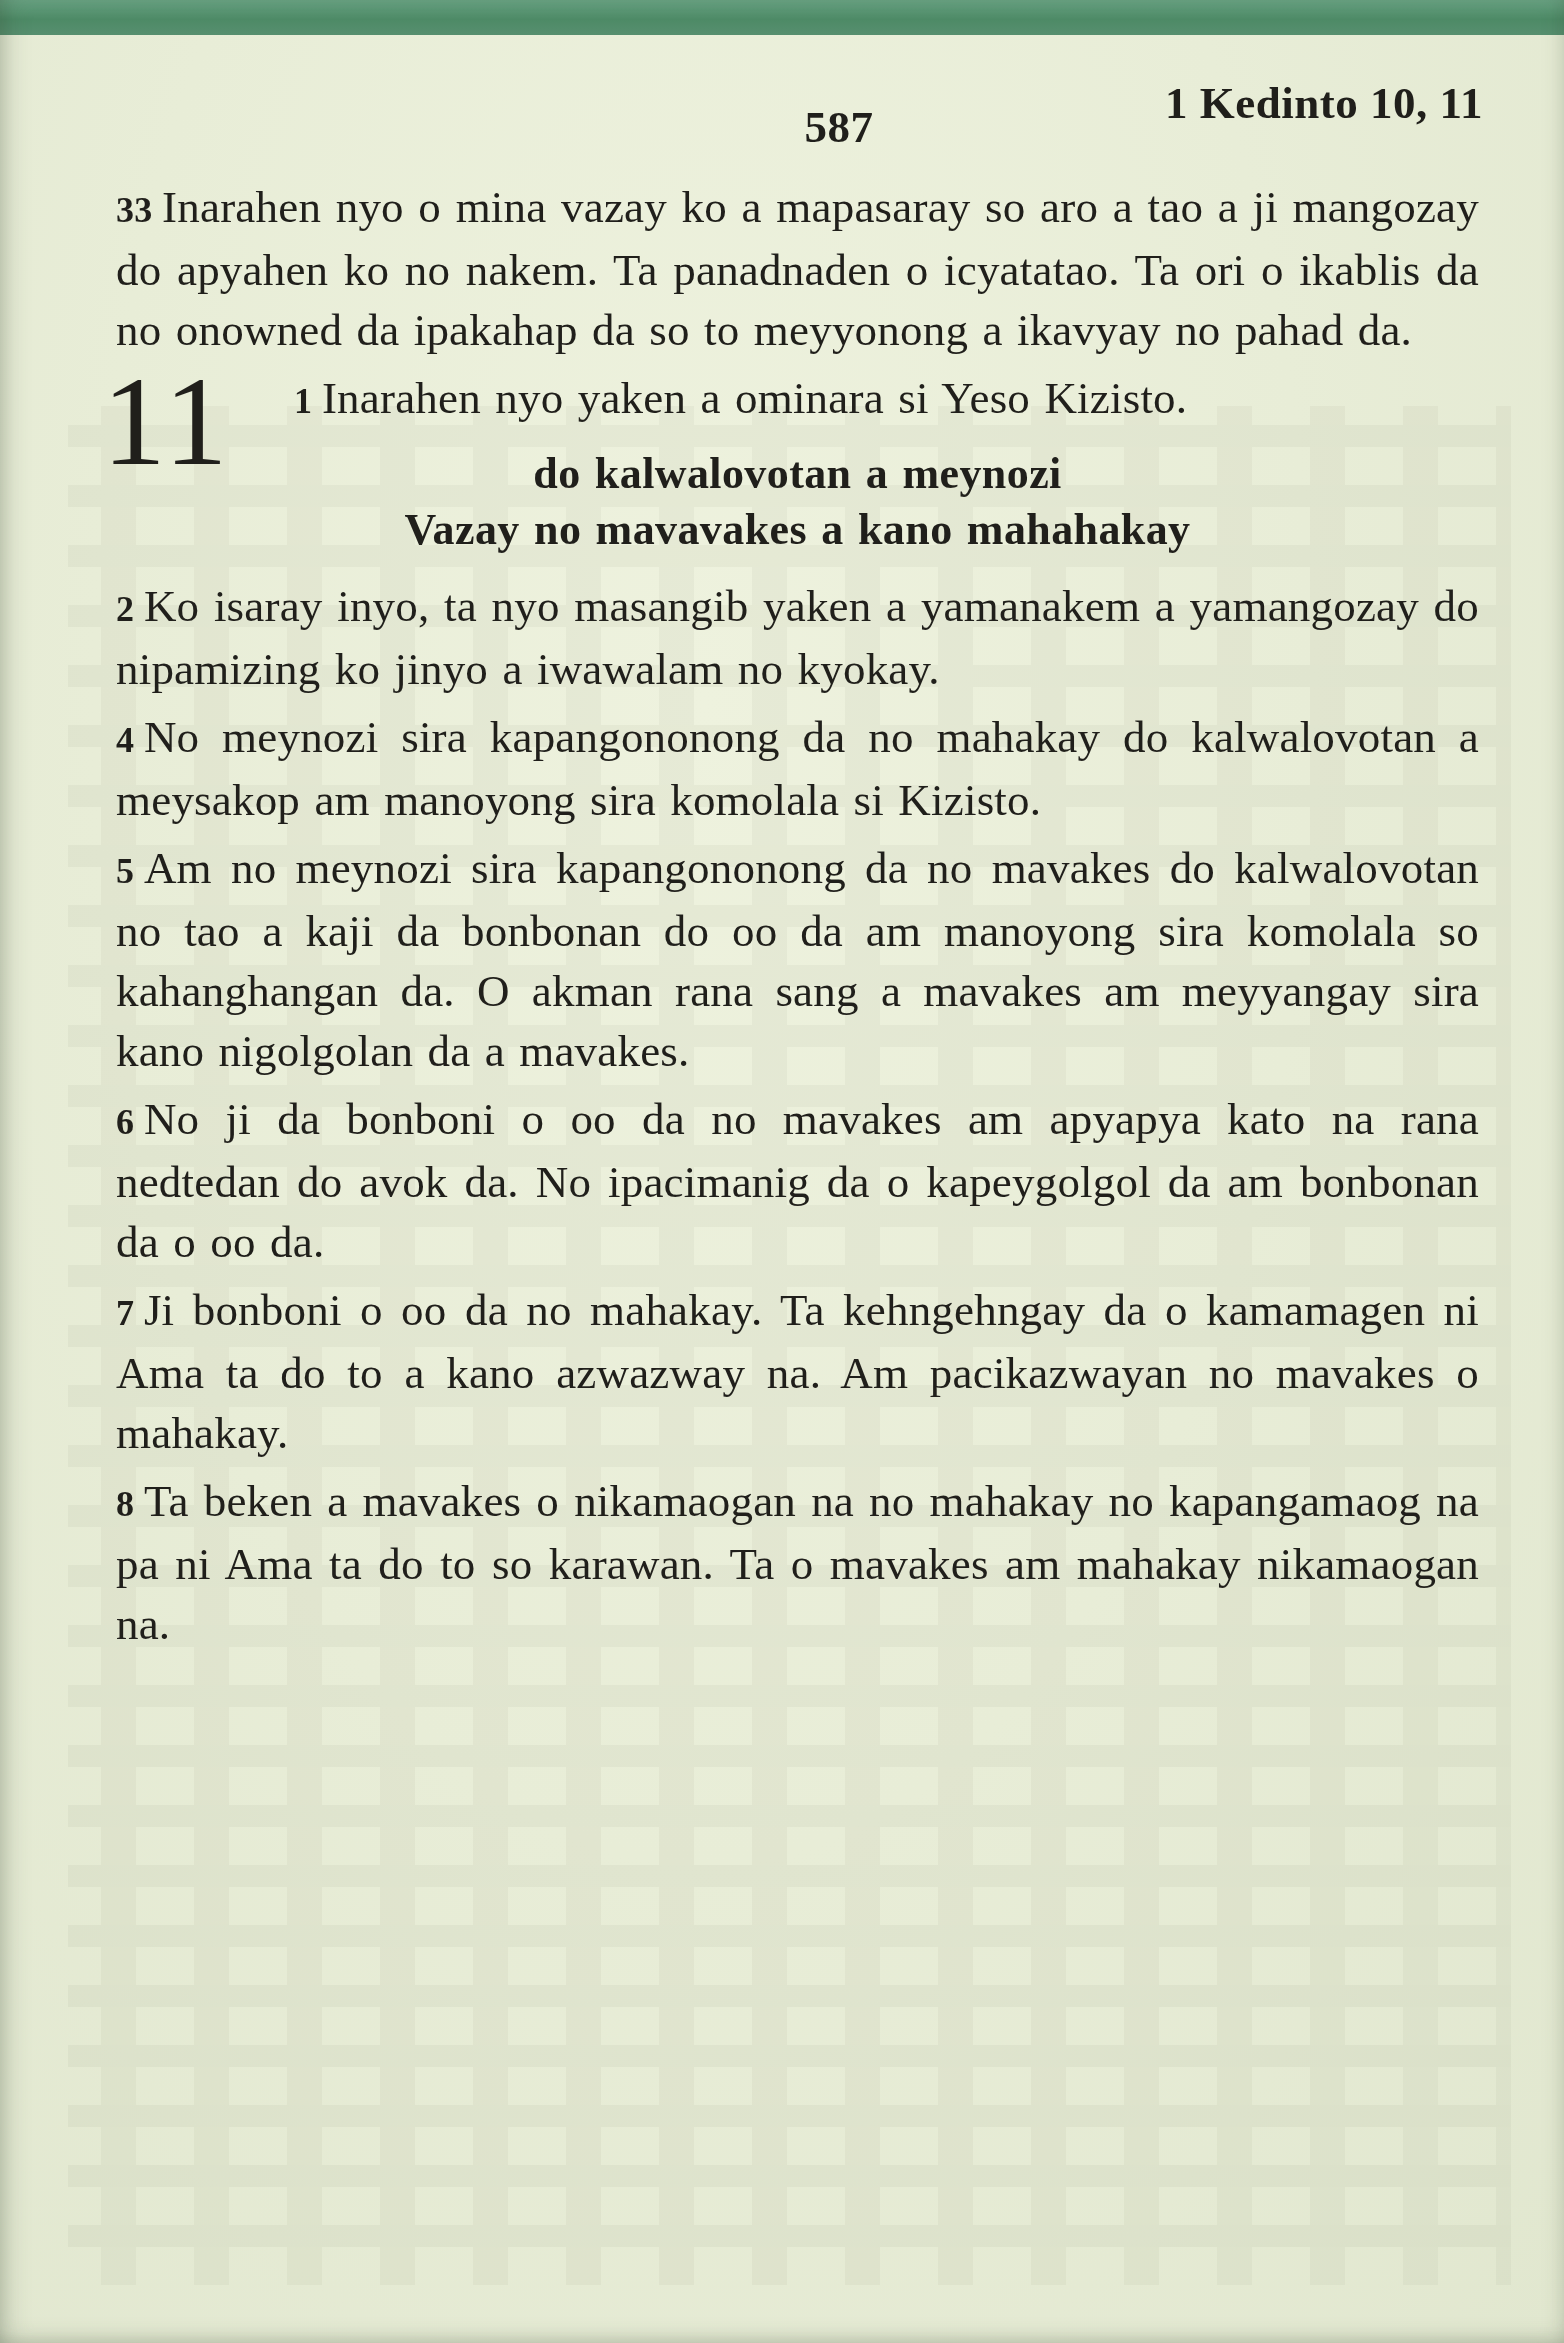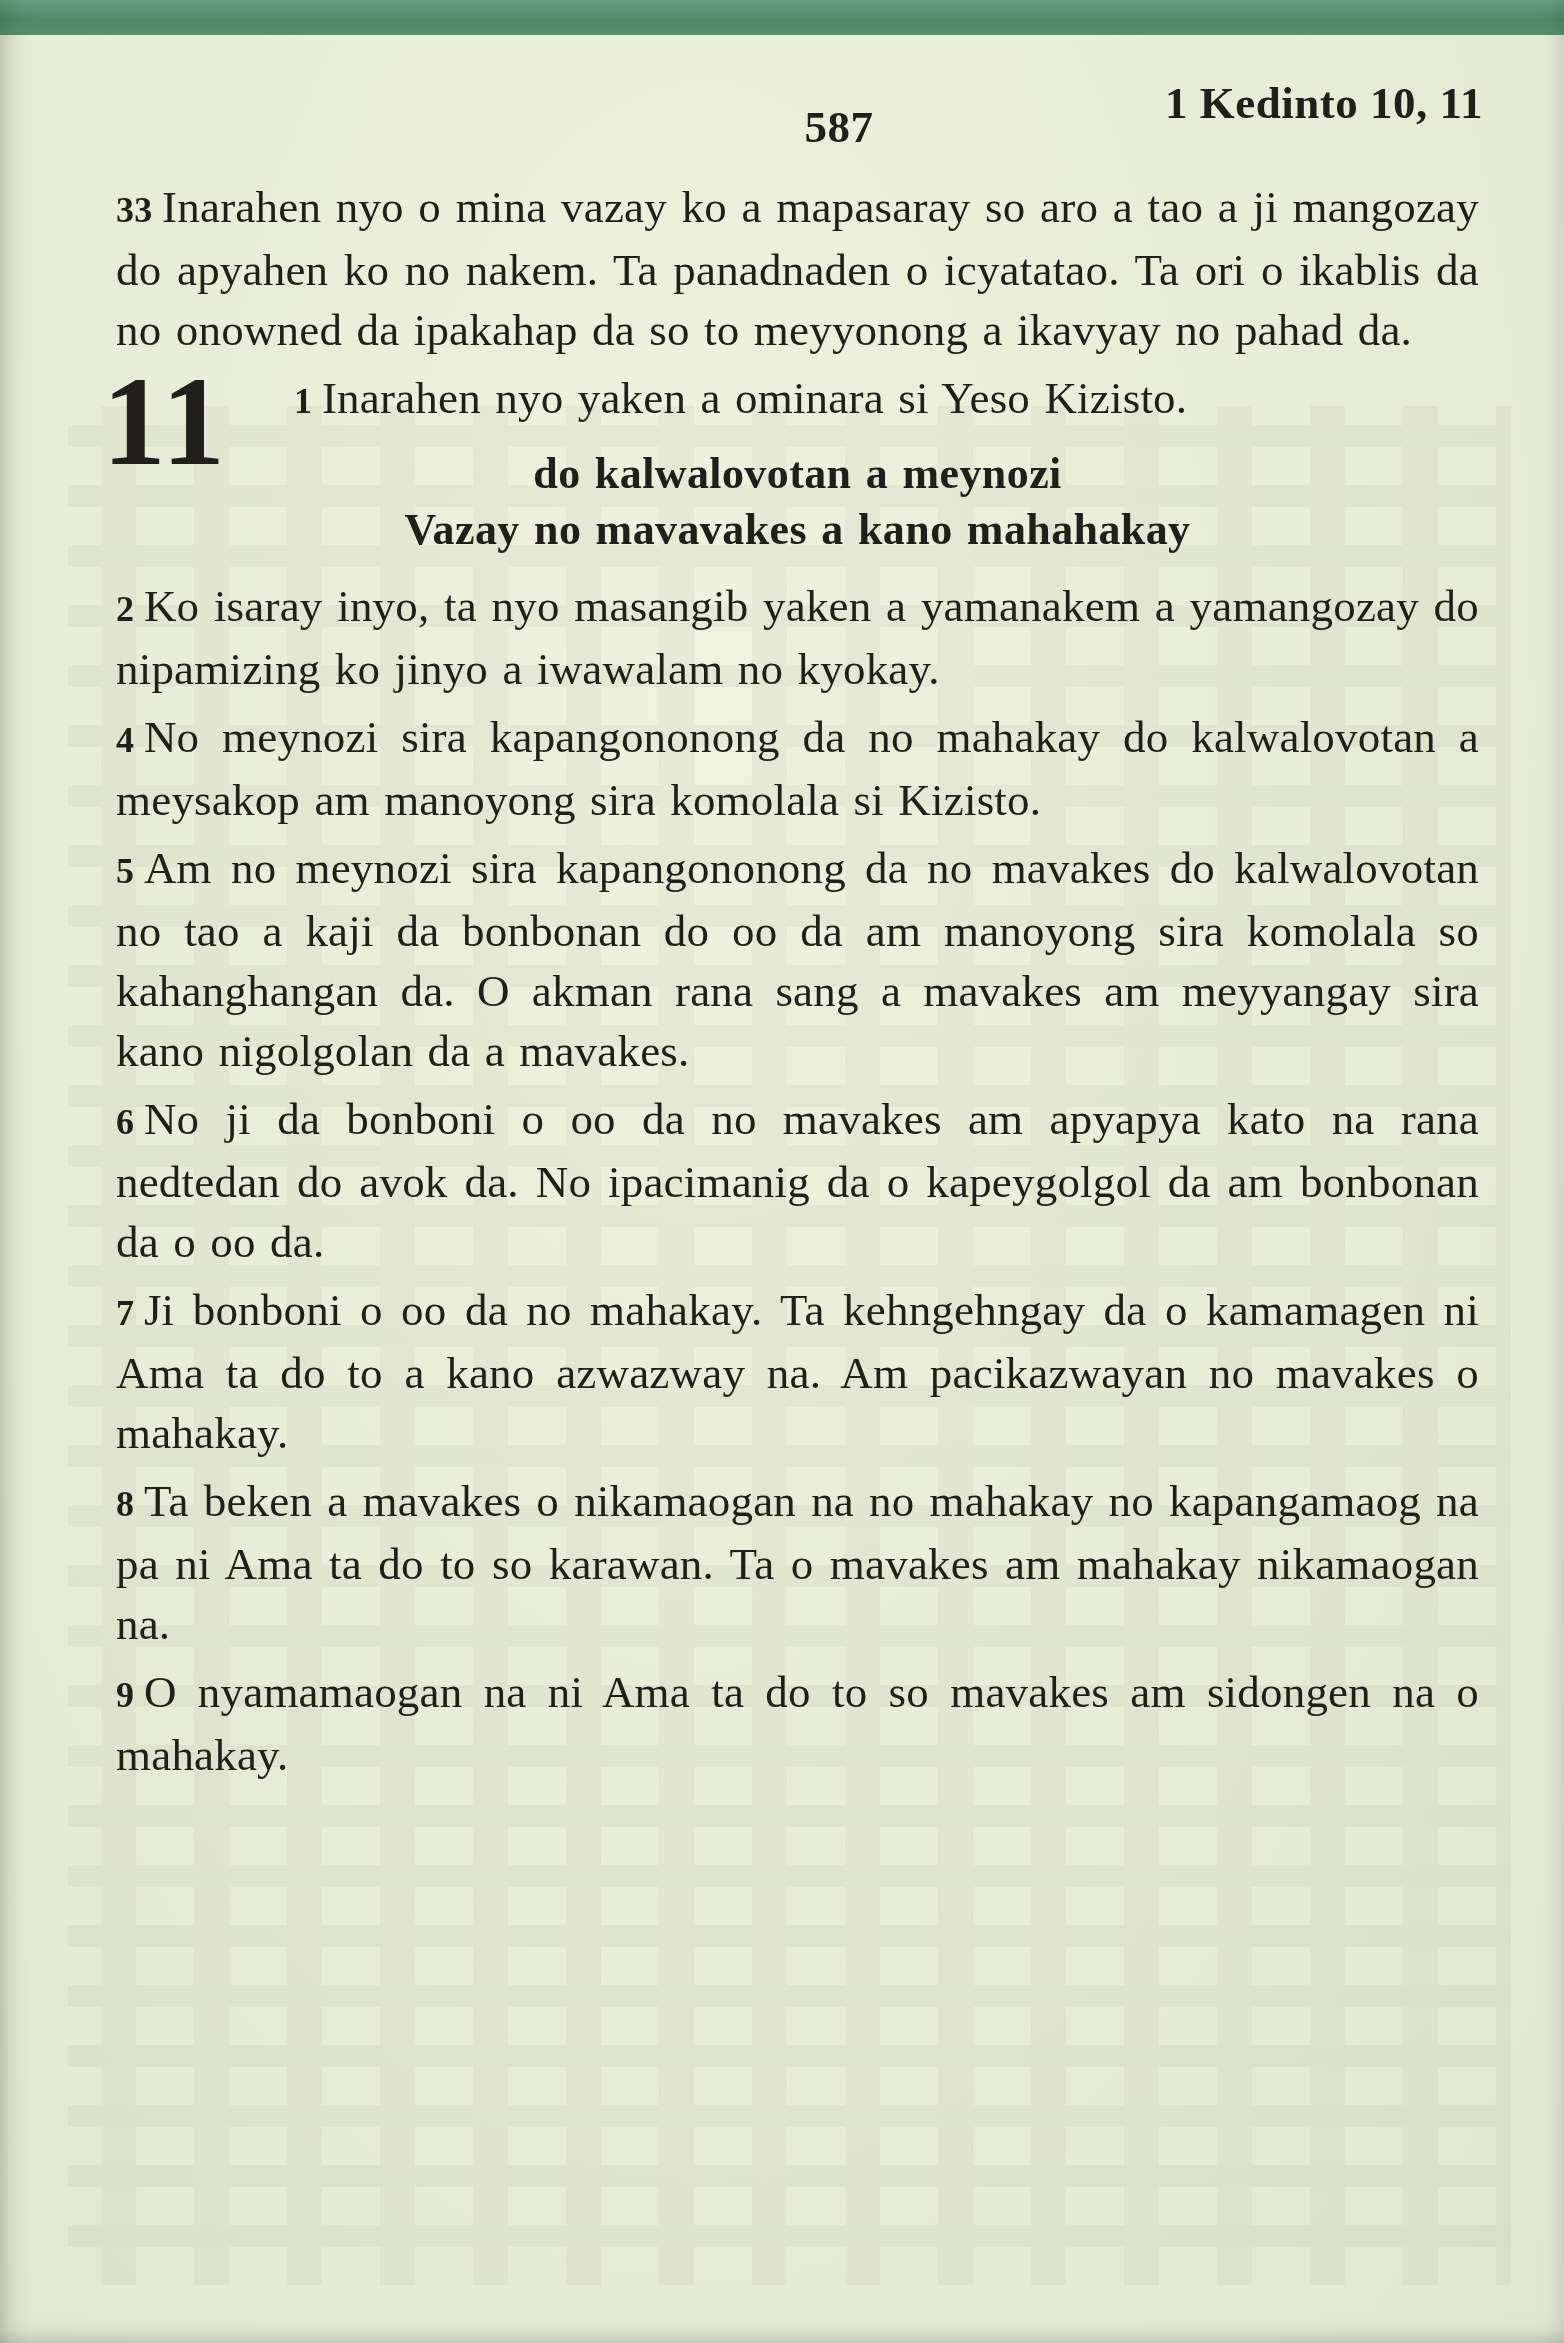--- a/index.html
+++ b/index.html
@@ -78,21 +78,21 @@
     font-size: 0.8em;
     margin-right: 9.7px;
   }
 
   .chapter-open { position: relative; }
   .dropcap {
     position: absolute;
     left: -5.8px; top: -9.7px;
     font-size: 127px;
     line-height: 1;
-    font-weight: bold;
+    font-weight: normal;
     letter-spacing: 2.9px;
   }
   .chapter-first { padding-left: 178px; }
 
   .section-heading {
     text-align: center;
     font-weight: bold;
     font-size: 44px;
     line-height: 56px;
     margin: 15.4px 0 17.4px 0;
@@ -125,18 +125,17 @@
           <div>Vazay no mavavakes a kano mahahakay</div>
         </div>
       </div>
 
       <p class="verse"><span class="vnum">2</span><span>Ko isaray inyo, ta nyo masangib yaken a yamanakem a yamangozay do nipamizing ko jinyo a iwawalam no kyokay.</span></p>
       <p class="verse"><span class="vnum">4</span><span>No meynozi sira kapangononong da no mahakay do kalwalovotan a meysakop am manoyong sira komolala si Kizisto.</span></p>
       <p class="verse"><span class="vnum">5</span><span>Am no meynozi sira kapangononong da no mavakes do kalwalovotan no tao a kaji da bonbonan do oo da am manoyong sira komolala so kahanghangan da. O akman rana sang a mavakes am meyyangay sira kano nigolgolan da a mavakes.</span></p>
       <p class="verse"><span class="vnum">6</span><span>No ji da bonboni o oo da no mavakes am apyapya kato na rana nedtedan do avok da. No ipacimanig da o kapeygolgol da am bonbonan da o oo da.</span></p>
       <p class="verse"><span class="vnum">7</span><span>Ji bonboni o oo da no mahakay. Ta kehngehngay da o kamamagen ni Ama ta do to a kano azwazway na. Am pacikazwayan no mavakes o mahakay.</span></p>
       <p class="verse"><span class="vnum">8</span><span>Ta beken a mavakes o nikamaogan na no mahakay no kapangamaog na pa ni Ama ta do to so karawan. Ta o mavakes am mahakay nikamaogan na.</span></p>
-      <p class="verse"><span class="vnum">9</span><span>O nyamamaogan na ni Ama ta do to so mavakes am sidongen na o mahakay.</span></p>
 
     </div>
   </div>
 </div>
 
 
 </body></html>

